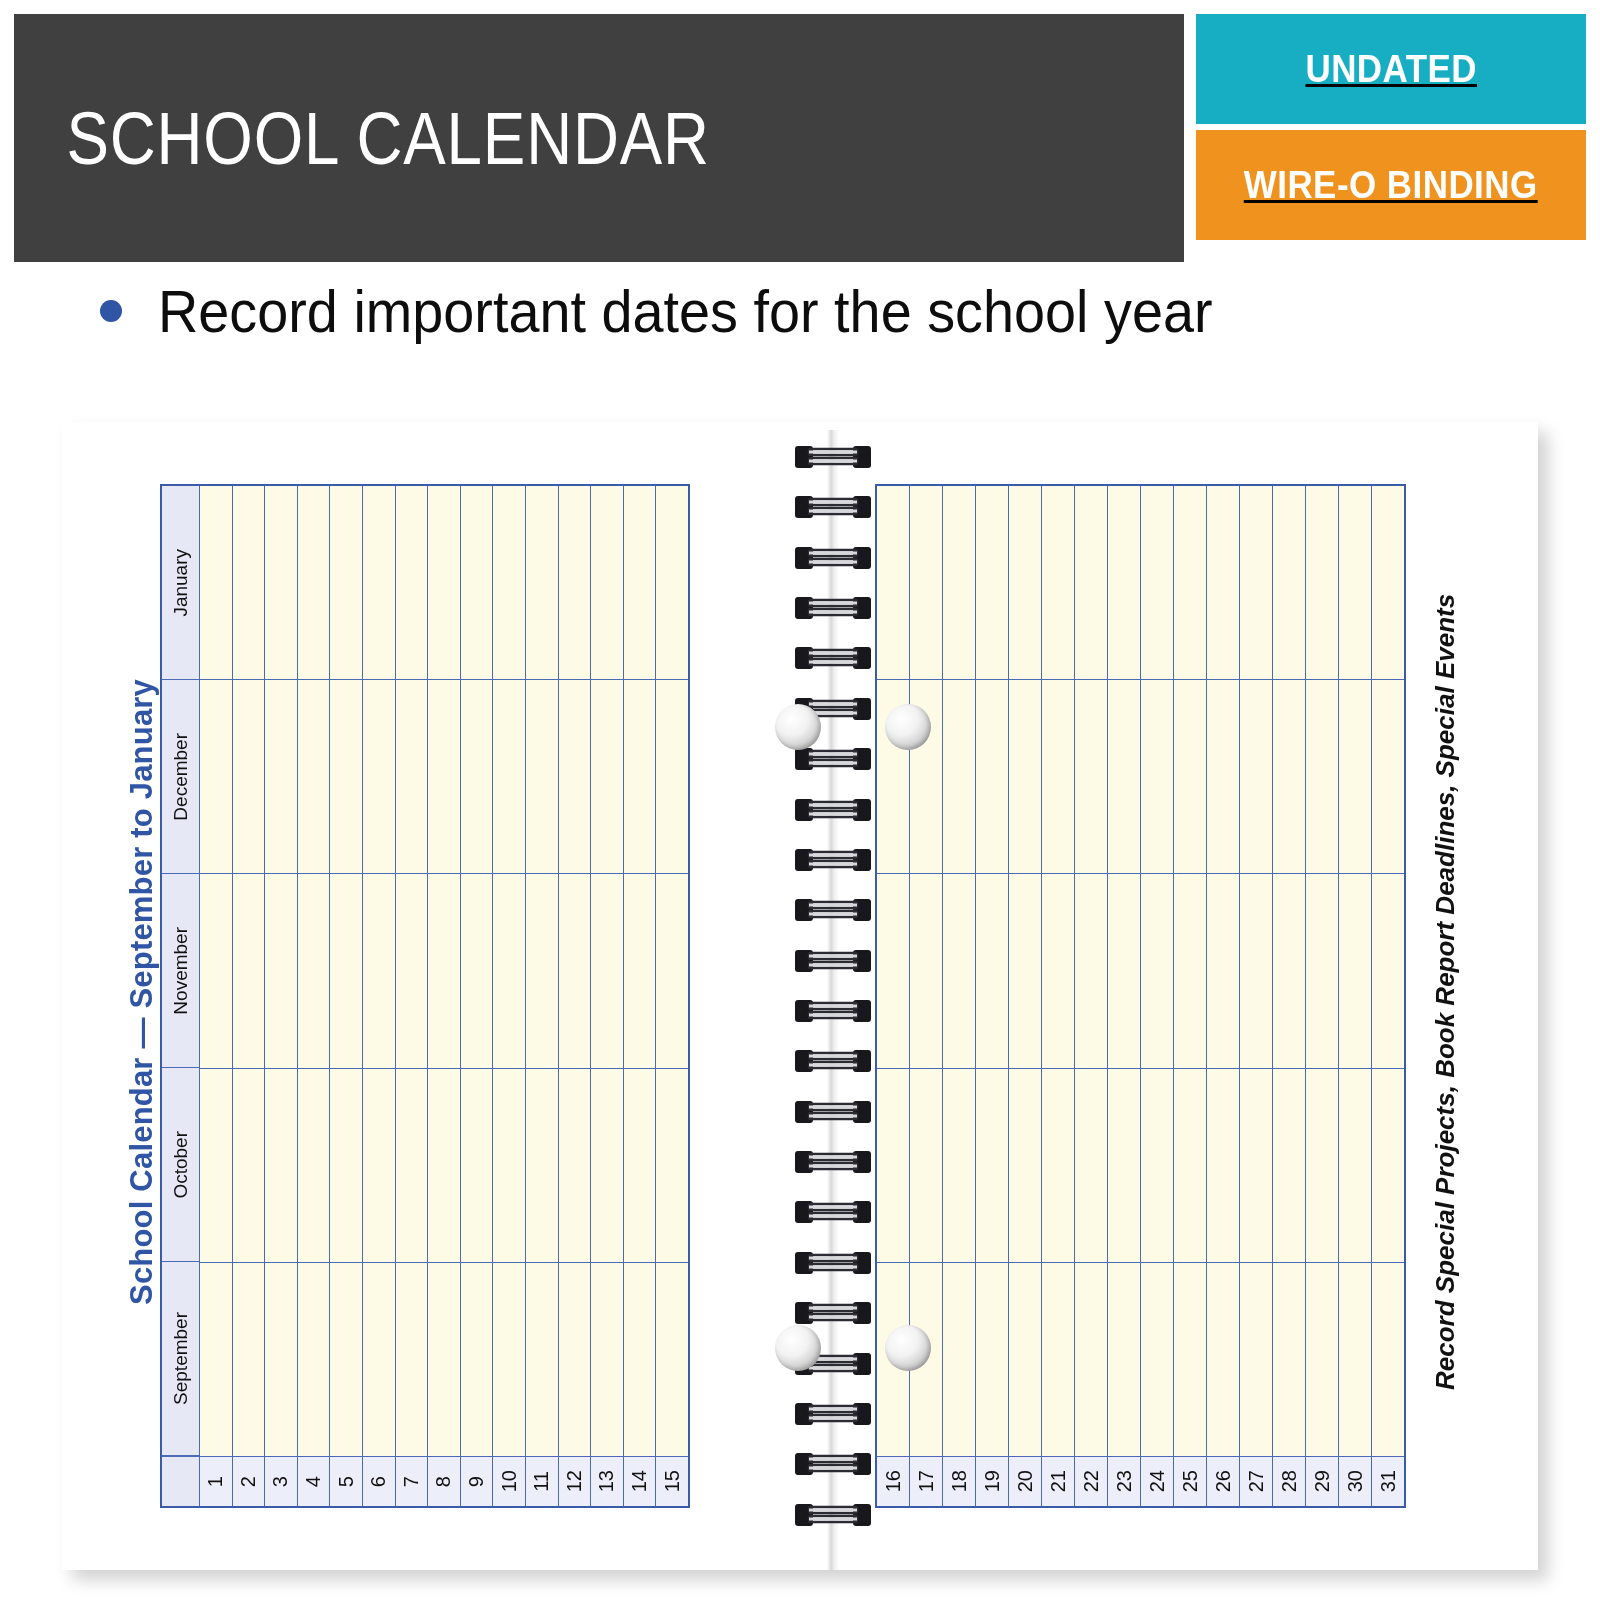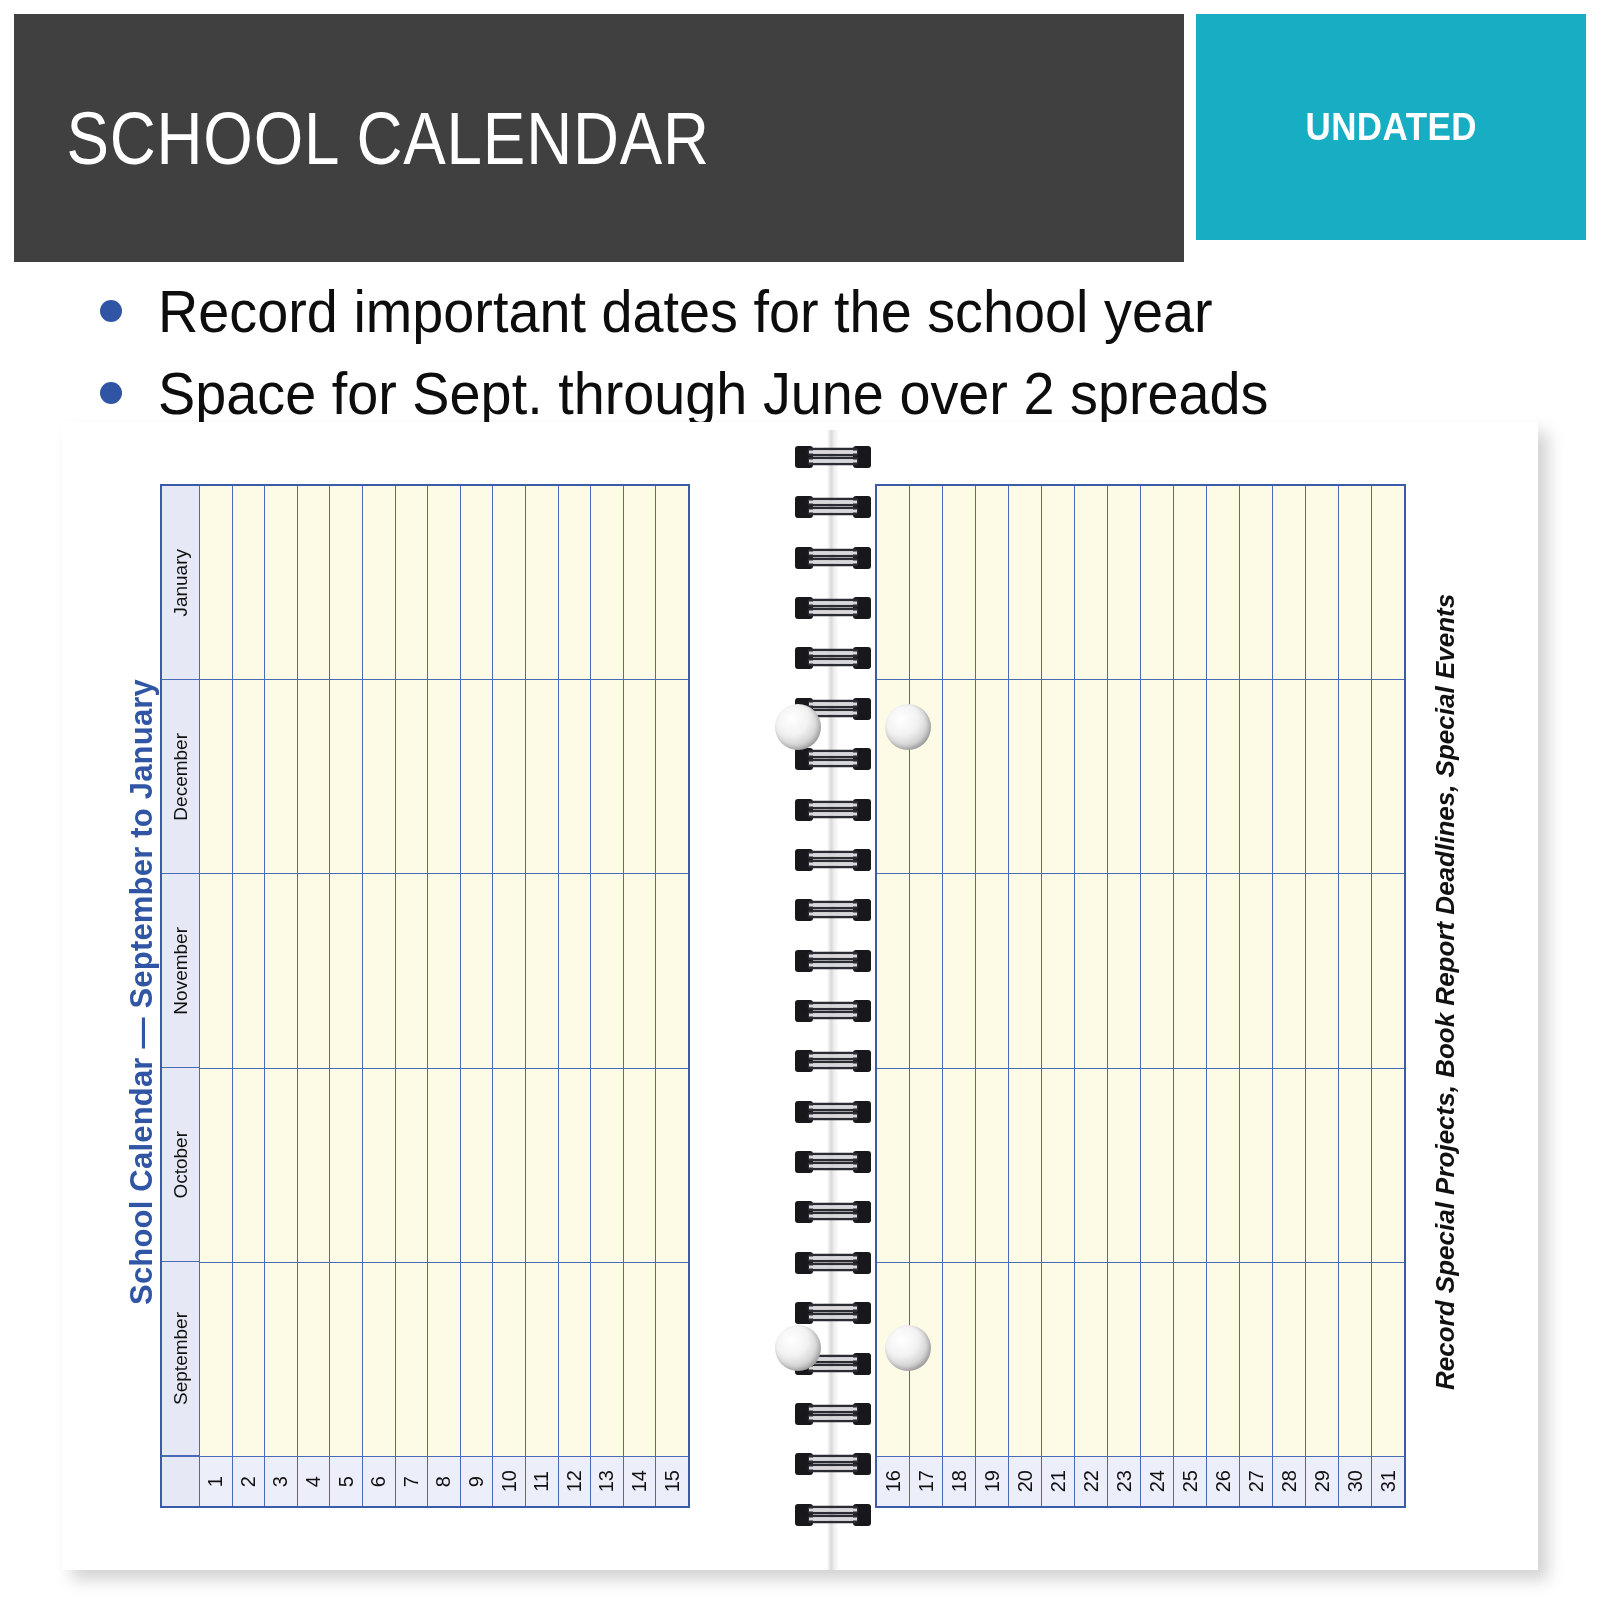--- a/index.html
+++ b/index.html
@@ -22,21 +22,21 @@
     font-size:74px;
     font-weight:400;
     letter-spacing:1px;
     font-family:"Liberation Sans", sans-serif;
     transform:scaleX(0.86);
     white-space:nowrap;
   }
 
   #badge-stack{
     position:absolute;left:1196px;top:14px;width:390px;height:226px;
-    display:flex;flex-direction:column;gap:6px;
+    display:flex;flex-direction:column;gap:6px;text-decoration:underline;
   }
   .badge{
     flex:1;
     display:flex;align-items:center;justify-content:center;
     color:#ffffff;
     font-weight:bold;
     font-size:38px;
     letter-spacing:0.5px;
     transform-origin:center;
     white-space:nowrap;
@@ -207,31 +207,30 @@
 <body>
 
 <div id="header-bar">
   <div id="header-title">SCHOOL CALENDAR</div>
 </div>
 
 <div id="badge-stack">
   <div class="badge badge-undated">
     <span>UNDATED</span>
   </div>
+  <div class="badge badge-wireo">
+    <span>WIRE-O BINDING</span>
+  </div>
 </div>
 
 <div id="bullets">
   <div class="bullet-row">
     <div class="bullet-dot"></div>
     <div class="bullet-text">Record important dates for the school year</div>
   </div>
-  <div class="bullet-row">
-    <div class="bullet-dot"></div>
-    <div class="bullet-text">Space for Sept. through June over 2 spreads</div>
-  </div>
 </div>
 
 <div id="spread">
 
   <div id="spread-title" class="vtitle">School Calendar — September to January</div>
   <div id="side-note" class="vtitle">Record Special Projects, Book Report Deadlines, Special Events</div>
 
   <div id="left-grid" class="page-grid">
     <div class="month-col" id="left-month-col">
         <div class="month-cell">

